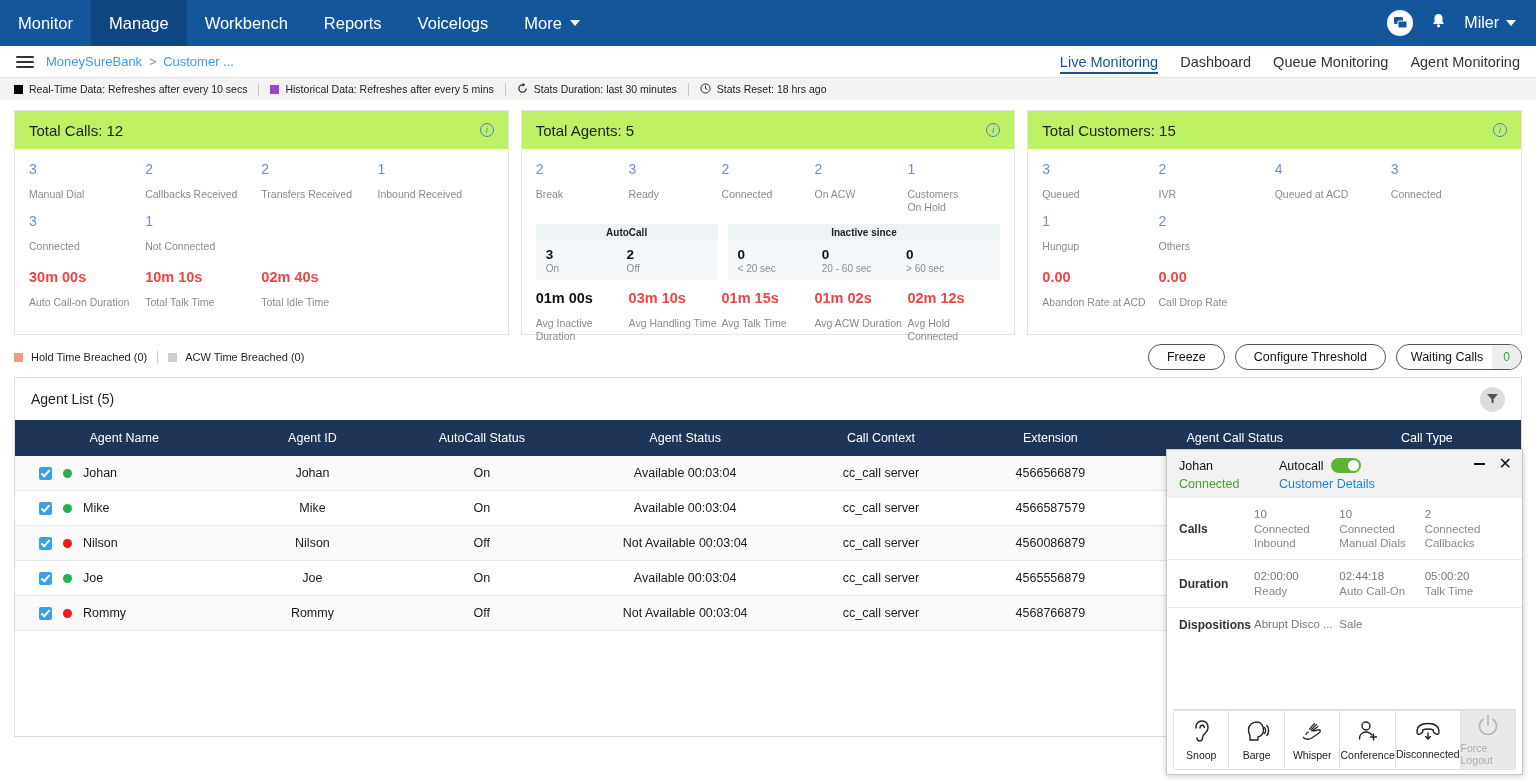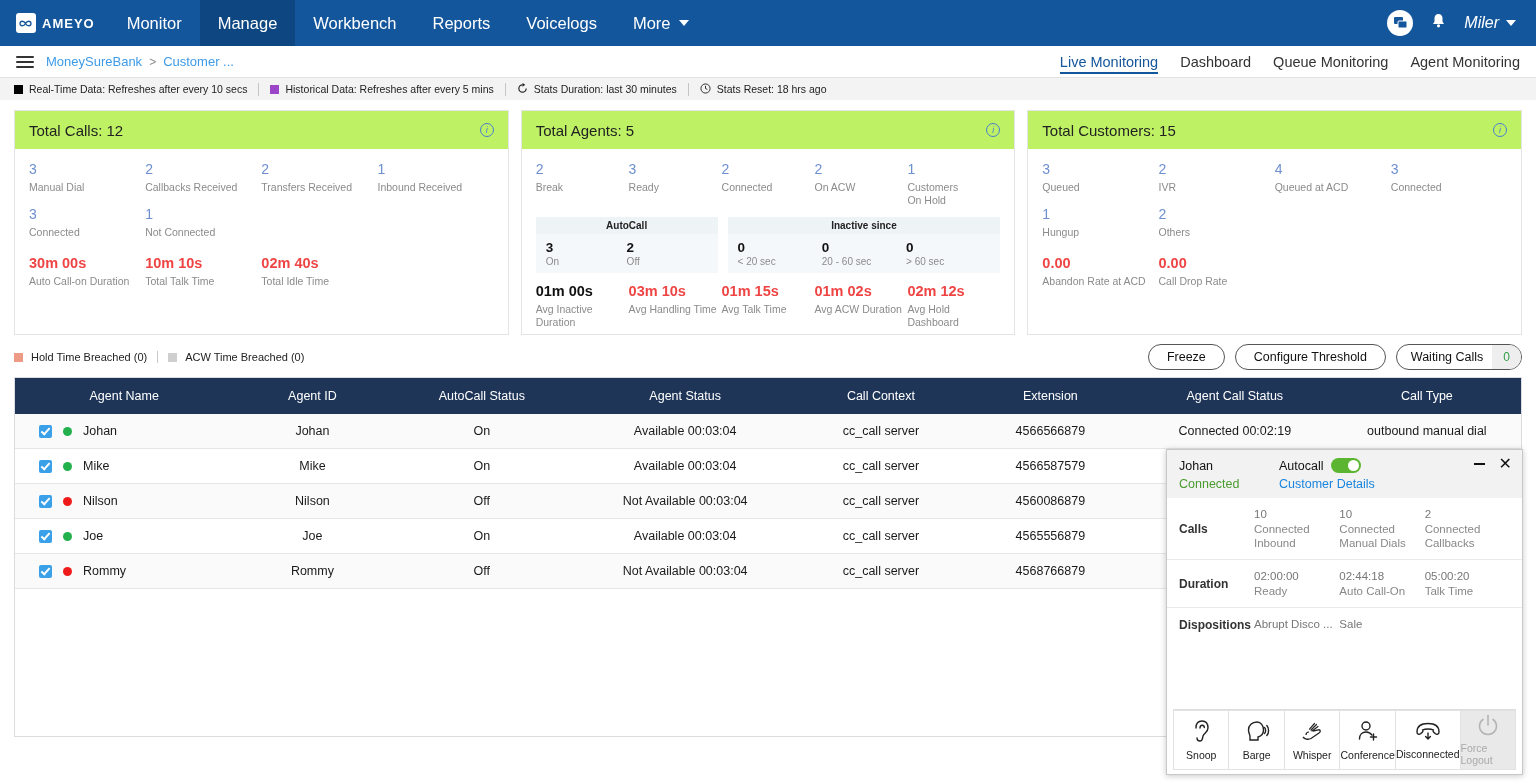--- a/index.html
+++ b/index.html
@@ -20,21 +20,21 @@
     width: 20px; height: 20px; background: #ffffff; border-radius: 3px;
     display: flex; align-items: center; justify-content: center; margin-right: 6px;
   }
   .logo-text { color: #fff; font-size: 13px; font-weight: bold; letter-spacing: 1px; }
   .nav-item {
     display: flex; align-items: center; padding: 0 18px;
     color: #ffffff; font-size: 16.5px; cursor: pointer; white-space: nowrap;
   }
   .nav-item.active { background: #0e4681; }
   .nav-right {
-    margin-left: auto; display: flex; align-items: center; padding-right: 20px; gap: 18px; font-style: italic;
+    margin-left: auto; display: flex; align-items: center; padding-right: 20px; gap: 18px;
   }
   .chat-badge {
     width: 26px; height: 26px; border-radius: 50%; background: #ffffff;
     display: flex; align-items: center; justify-content: center;
   }
   .user-name { color: #fff; font-size: 16px; display: flex; align-items: center; gap: 7px; }
   .caret { display: inline-block; width: 0; height: 0;
     border-left: 5px solid transparent; border-right: 5px solid transparent;
     border-top: 6px solid #ffffff; }
 
@@ -81,21 +81,21 @@
   .info-i {
     width: 14px; height: 14px; border: 1.3px solid #4a7fd0; border-radius: 50%;
     color: #4a7fd0; font-size: 9px; display: flex; align-items: center;
     justify-content: center; font-style: italic; cursor: pointer;
   }
   .card-body { padding: 12px 14px 0 14px; }
   .metric-row { display: flex; margin-bottom: 12px; }
   .metric { flex: 1; }
   .metric .num { font-size: 14px; color: #6d8fd0; line-height: 17px; }
   .metric .num.dark { color: #1a1a1a; font-weight: bold; }
-  .metric .lbl { font-size: 10.5px; color: #8b8b8b; line-height: 13px; margin-top: 3px; }
+  .metric .lbl { font-size: 10.5px; color: #8b8b8b; line-height: 13px; margin-top: 10px; }
   .metric .num.big { font-size: 14.5px; font-weight: bold; color: #ef4444; }
   .metric .num.big.dark { color: #111; }
 
   
   .subgroups { display: flex; gap: 10px; margin-bottom: 10px; }
   .subgroup { background: #f5f8fa; padding-bottom: 6px; }
   .subgroup .sg-title {
     text-align: center; font-size: 10px; font-weight: bold; color: #222;
     background: #eef3f6; padding: 3px 0;
   }
@@ -197,28 +197,20 @@
   }
   .act:first-child { border-left: 1px solid #e2e2e2; }
   .act .alabel { font-size: 10.5px; color: #222; }
   .act.disabled { background: #e9e9e9; cursor: default; }
   .act.disabled .alabel { color: #aaa; }
 </style>
 </head>
 <body>
 
 <div class="topnav">
-  <div class="logo-wrap">
-    <div class="logo-box">
-      <svg width="14" height="9" viewBox="0 0 14 9">
-          <path d="M1 4.5 C1 1.5 5 1.5 6.5 4.5 C8 7.5 12 7.5 12 4.5 C12 1.5 8 1.5 6.5 4.5 C5 7.5 1 7.5 1 4.5 Z" fill="none" stroke="#14569c" stroke-width="1.3"></path>
-        </svg>
-    </div>
-    <span class="logo-text">AMEYO</span>
-  </div>
   <div class="nav-item">Monitor</div>
   <div class="nav-item active">Manage</div>
   <div class="nav-item">Workbench</div>
   <div class="nav-item">Reports</div>
   <div class="nav-item">Voicelogs</div>
   <div class="nav-item">
     <span>More</span>
     <span class="caret" style="margin-left:8px"></span>
   </div>
   <div class="nav-right">
@@ -418,21 +410,21 @@
         <div class="metric">
           <div class="num big">01m 15s</div>
           <div class="lbl">Avg Talk Time</div>
         </div>
         <div class="metric">
           <div class="num big">01m 02s</div>
           <div class="lbl">Avg ACW Duration</div>
         </div>
         <div class="metric">
           <div class="num big">02m 12s</div>
-          <div class="lbl">Avg Hold Dashboard</div>
+          <div class="lbl">Avg Hold Connected</div>
         </div>
       </div>
     </div>
   </div>
 
   <div class="card">
     <div class="card-head">
       <span class="card-title">Total Customers: 15</span>
       <span class="info-i">i</span>
     </div>
@@ -497,20 +489,28 @@
     <div class="pill">Freeze</div>
     <div class="pill">Configure Threshold</div>
     <div class="pill waiting">
       <span class="wtxt">Waiting Calls</span>
       <span class="wcount">0</span>
     </div>
   </div>
 </div>
 
 <div class="listpanel">
+  <div class="listhead">
+    <span class="t">Agent List (5)</span>
+    <span class="filter-btn">
+      <svg width="13" height="12" viewBox="0 0 13 12">
+          <path d="M1 1 H12 L7.6 6 V10.5 L5.4 9.2 V6 Z" fill="#555"></path>
+        </svg>
+    </span>
+  </div>
   <table>
     <colgroup>
       <col style="width:14.5%">
         <col style="width:10.5%">
         <col style="width:12%">
         <col style="width:15%">
       <col style="width:11%">
         <col style="width:11.5%">
         <col style="width:13%">
         <col style="width:12.5%">

